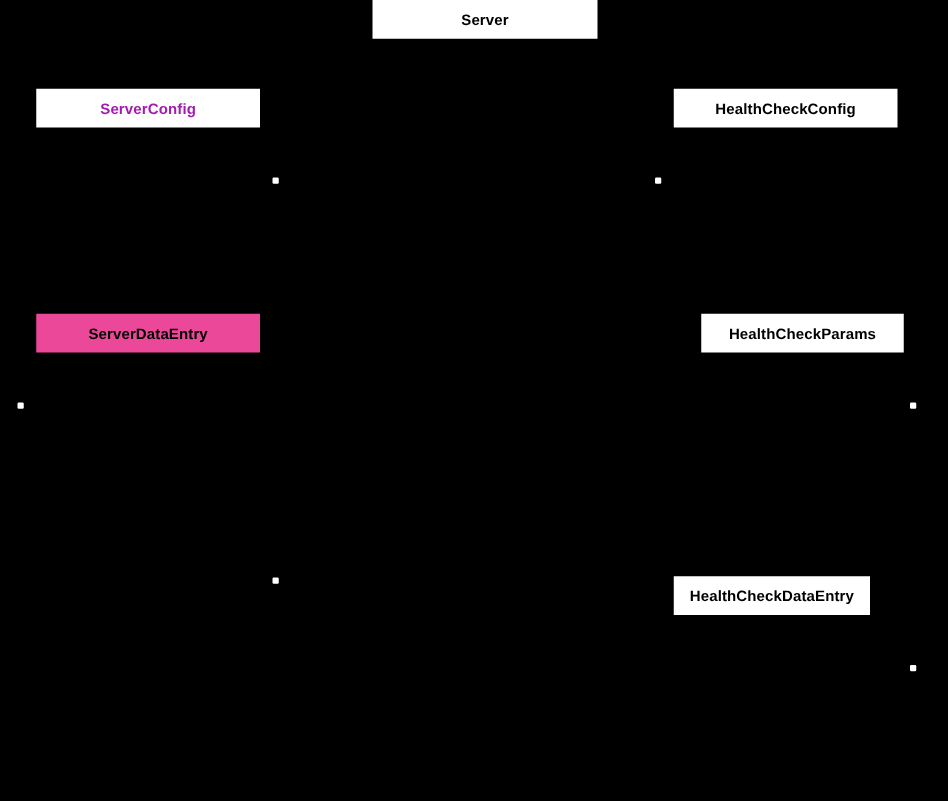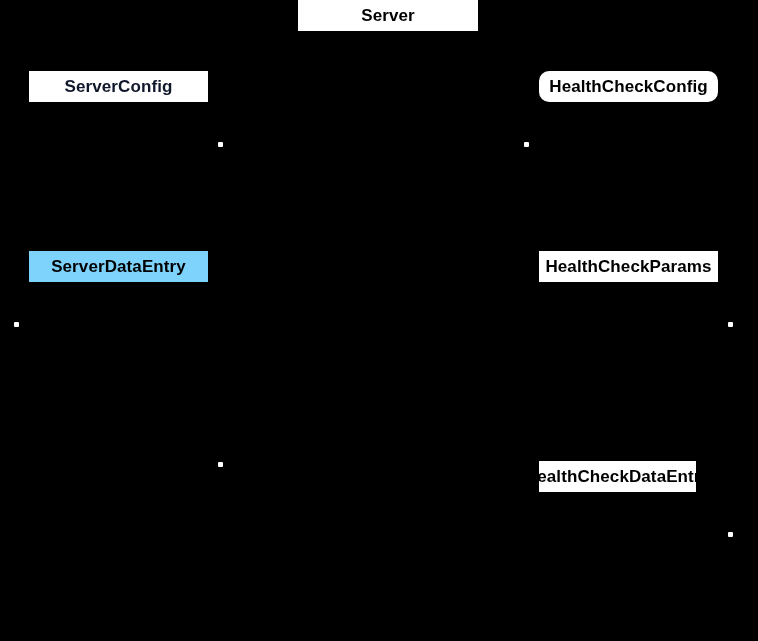--- a/index.html
+++ b/index.html
@@ -21,21 +21,21 @@
     background: #ffffff;
     color: #000000;
     box-sizing: border-box;
     display: flex;
     align-items: center;
     justify-content: center;
     text-align: center;
   }
   .node-label {
     font-family: "Liberation Sans", sans-serif;
-    font-size: 17px;
+    font-size: 12px;
     font-weight: 700;
     line-height: 1;
     color: #000000;
     letter-spacing: 0.1px;
     white-space: nowrap;
   }
   .marker {
     position: absolute;
     background: #ffffff;
     width: 5px;
@@ -44,29 +44,29 @@
   }
 </style>
 </head>
 <body>
 
 <div id="canvas" style="width: 758px; height: 641px; background: rgb(0, 0, 0);">
     <div class="node" style="left: 298px; top: 0px; width: 180px; height: 31px; background: rgb(255, 255, 255);">
       <span class="node-label" style="color: rgb(0, 0, 0);">Server</span>
     </div>
     <div class="node" style="left: 29px; top: 71px; width: 179px; height: 31px; background: rgb(255, 255, 255);">
-      <span class="node-label" style="color: #0f172a;">ServerConfig</span>
+      <span class="node-label" style="color: #a21caf;">ServerConfig</span>
     </div>
-    <div class="node" style="left: 539px; top: 71px; width: 179px; height: 31px; background: rgb(255, 255, 255); border-radius: 10px;">
+    <div class="node" style="left: 539px; top: 71px; width: 179px; height: 31px; background: rgb(255, 255, 255);">
       <span class="node-label" style="color: rgb(0, 0, 0);">HealthCheckConfig</span>
     </div>
-    <div class="node" style="left: 29px; top: 251px; width: 179px; height: 31px; background: #7dd3fc;">
+    <div class="node" style="left: 29px; top: 251px; width: 179px; height: 31px; background: #ec4899;">
       <span class="node-label" style="color: rgb(0, 0, 0);">ServerDataEntry</span>
     </div>
-    <div class="node" style="left: 539px; top: 251px; width: 179px; height: 31px; background: rgb(255, 255, 255);">
+    <div class="node" style="left: 561px; top: 251px; width: 162px; height: 31px; background: rgb(255, 255, 255);">
       <span class="node-label" style="color: rgb(0, 0, 0);">HealthCheckParams</span>
     </div>
     <div class="node" style="left: 539px; top: 461px; width: 157px; height: 31px; background: rgb(255, 255, 255);">
       <span class="node-label" style="color: rgb(0, 0, 0);">HealthCheckDataEntry</span>
     </div>
     <div class="marker" style="left: 218px; top: 142px; background: rgb(255, 255, 255);"></div>
     <div class="marker" style="left: 524px; top: 142px; background: rgb(255, 255, 255);"></div>
     <div class="marker" style="left: 14px; top: 322px; background: rgb(255, 255, 255);"></div>
     <div class="marker" style="left: 728px; top: 322px; background: rgb(255, 255, 255);"></div>
     <div class="marker" style="left: 218px; top: 462px; background: rgb(255, 255, 255);"></div>

